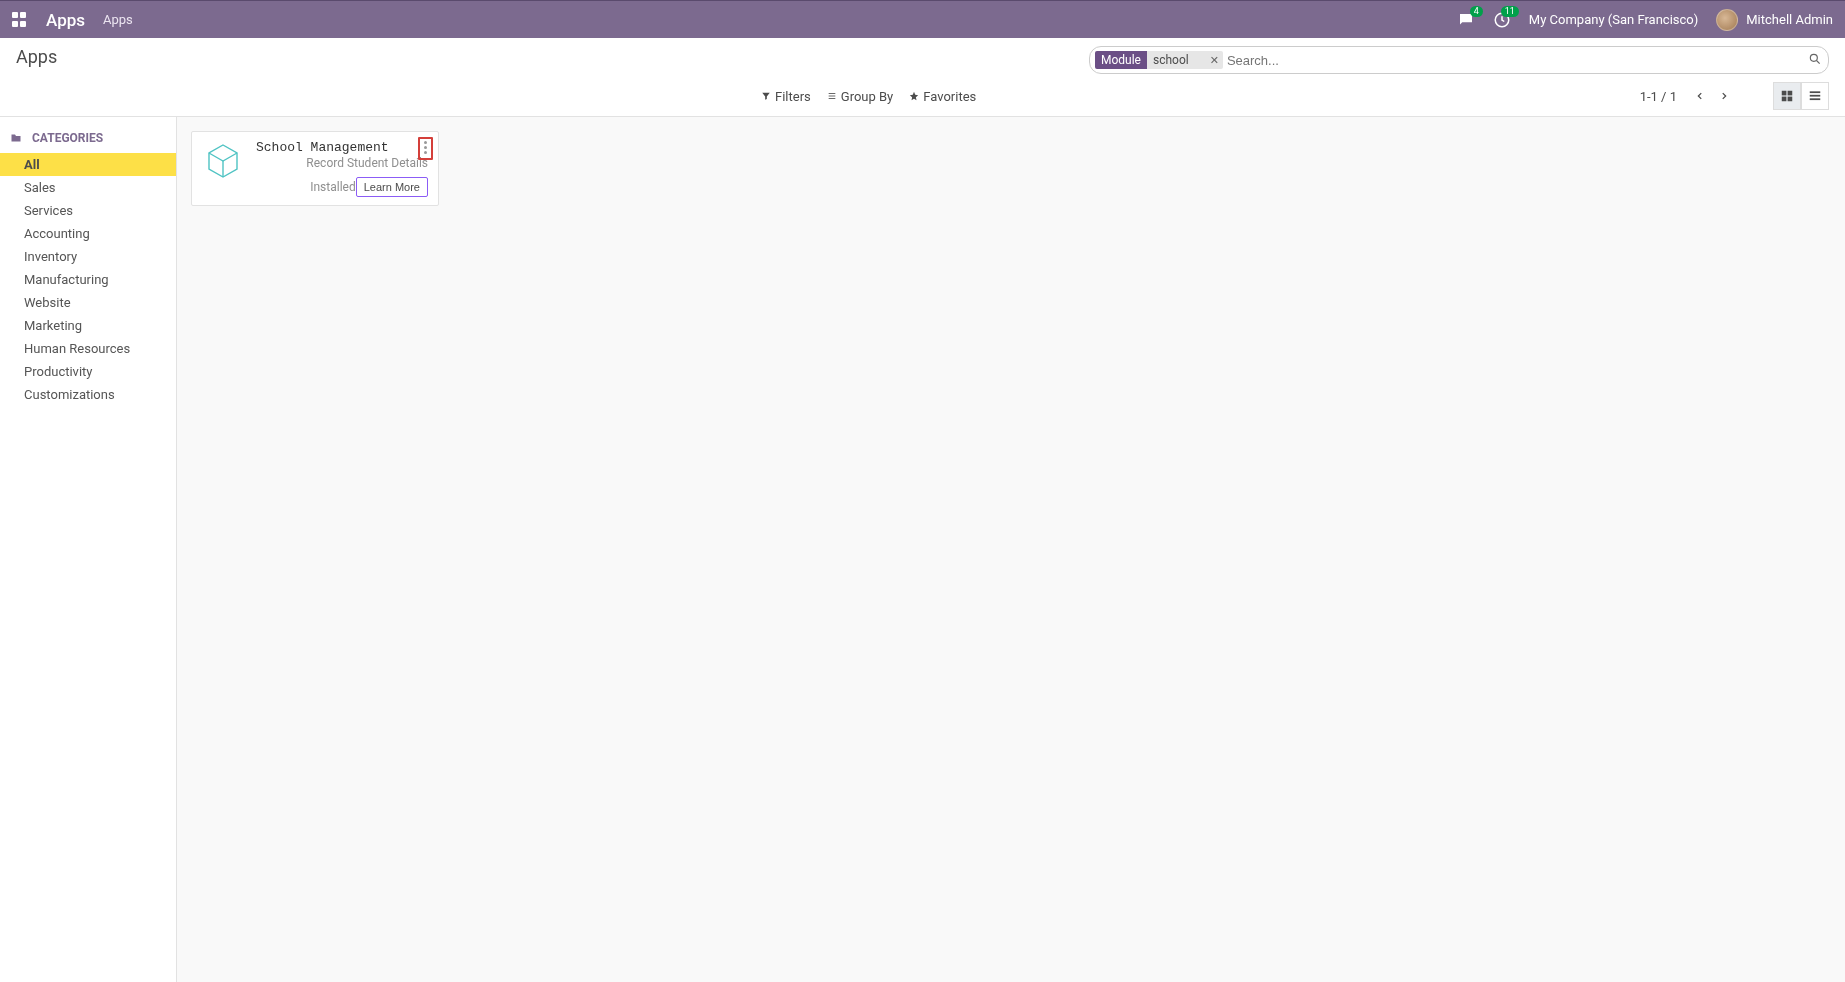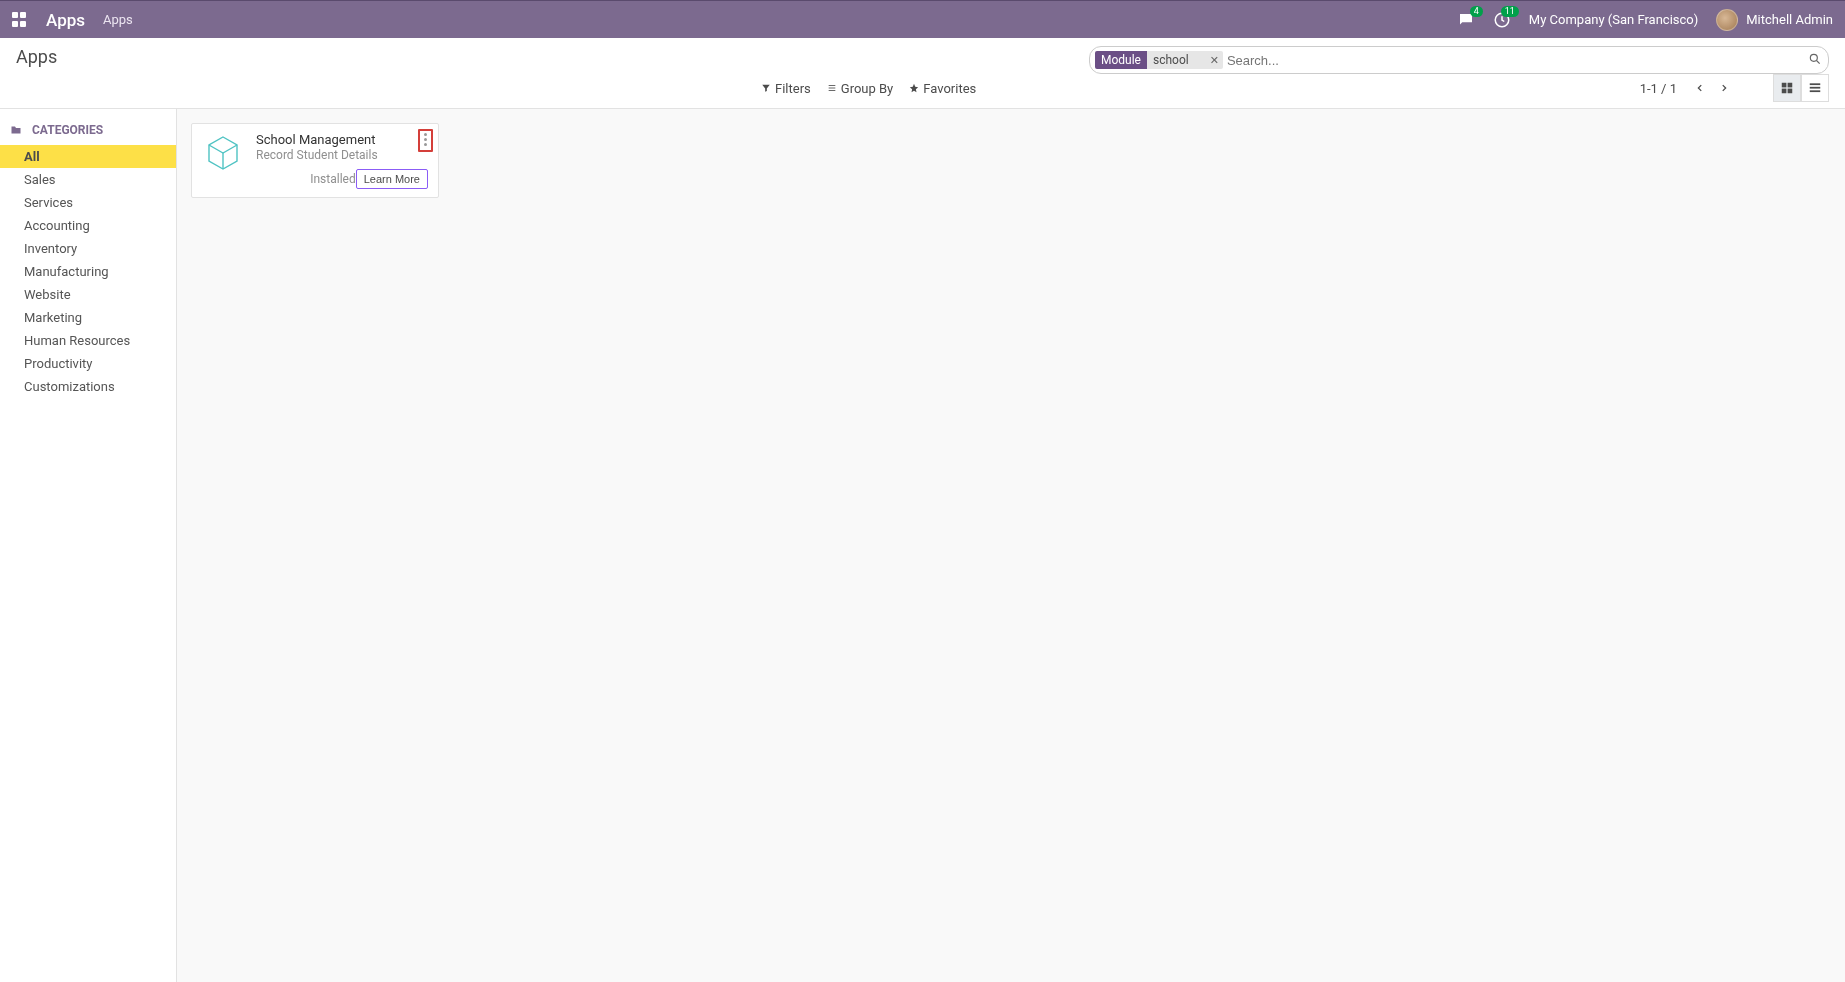--- a/index.html
+++ b/index.html
@@ -26,21 +26,21 @@
 .cp-top { display:flex; align-items:flex-start; justify-content:space-between; }
 .page-title { font-size:18px; color:#4c4c4c; font-weight:400; }
 .search-wrap { flex:1; max-width:none; margin-left:auto; }
 .search-box { display:flex; align-items:center; border:1px solid #ccc; background:#fff; height:28px; width:740px; margin-left:auto; border-radius:12px; padding:0 4px; position:relative; }
 .search-tag-module { background:#6b4f86; color:#fff; font-size:12px; padding:2px 6px; border-radius:2px 0 0 2px; margin-left:1px; }
 .search-tag-value { background:#e6e6e6; color:#4c4c4c; font-size:12px; padding:2px 4px 2px 6px; display:flex; align-items:center; gap:21px; border-radius:0 2px 2px 0; }
 .tag-x { font-size:11px; cursor:pointer; color:#666; }
 .search-input { border:none; outline:none; flex:1; padding-left:4px; font-size:13px; }
 .search-icon { color:#666; margin-right:2px; }
 
-.cp-bottom { display:flex; align-items:center; justify-content:space-between; }
+.cp-bottom { display:flex; align-items:center; justify-content:space-between; margin-top:8px; }
 .cp-bottom-right { display:flex; align-items:center; gap:38px; margin-left:auto; }
 .filter-bar { display:flex; gap:16px; align-items:center; margin-left:745px; }
 .filter-btn { display:flex; align-items:center; gap:4px; color:#4c4c4c; cursor:pointer; font-size:13px; }
 .filter-btn svg { width:10px; height:10px; fill:#4c4c4c; }
 .pager { font-size:13px; color:#4c4c4c; display:flex; align-items:center; gap:12px; }
 .pager-arrows { display:flex; gap:2px; }
 .pager-arrow { width:22px; height:22px; display:inline-flex; align-items:center; justify-content:center; cursor:pointer; color:#4c4c4c; }
 .view-switch { display:flex; }
 .view-btn { width:28px; height:28px; display:inline-flex; align-items:center; justify-content:center; border:1px solid #ddd; cursor:pointer; }
 .view-btn.active { background:#e9ecef; }
@@ -54,22 +54,22 @@
 .cat-list { list-style:none; margin-top:4px; }
 .cat-item { padding:4px 10px 4px 24px; font-size:13px; color:#555; cursor:pointer; }
 .cat-item.active { background:#fde047; font-weight:700; color:#4c4c4c; }
 
 
 .kanban-area { flex:1; padding:14px; }
 .app-card { width:248px; background:#fff; border:1px solid #e2e2e2; border-radius:2px; padding:8px 10px 8px 10px; display:flex; gap:12px; position:relative; }
 .app-card-icon { width:42px; height:42px; display:flex; align-items:center; justify-content:center; flex-shrink:0; }
 .cube-svg { width:40px; height:40px; stroke:#4fc3c3; fill:none; stroke-width:1.4; }
 .card-body { flex:1; }
-.app-name { font-size:13px; color:#333; }
-.app-desc { font-size:12px; color:#8f8f8f; margin-top:1px; }
+.app-name { font-size:13px; color:#333;font-family:Liberation Mono, monospace; }
+.app-desc { font-size:12px; color:#8f8f8f; margin-top:1px;text-align:right; }
 .app-status-row { display:flex; align-items:center; justify-content:flex-end; margin-top:7px; }
 .app-status { font-size:12px; color:#8f8f8f; }
 .learn-btn { border:1px solid #8b5cf6; background:#fff; font-size:11px; padding:3px 7px; cursor:pointer; color:#4c4c4c; border-radius:2px; }
 .kebab-wrap { position:absolute; top:5px; right:5px; border:2px solid #d43f3a; padding:2px 4px 4px 4px; border-radius:1px; }
 .kebab { display:flex; flex-direction:column; gap:2px; align-items:center; cursor:pointer; }
 .kebab span { width:3px; height:3px; background:#999; border-radius:50%; }
 
 </style>
 </head>
 <body>

